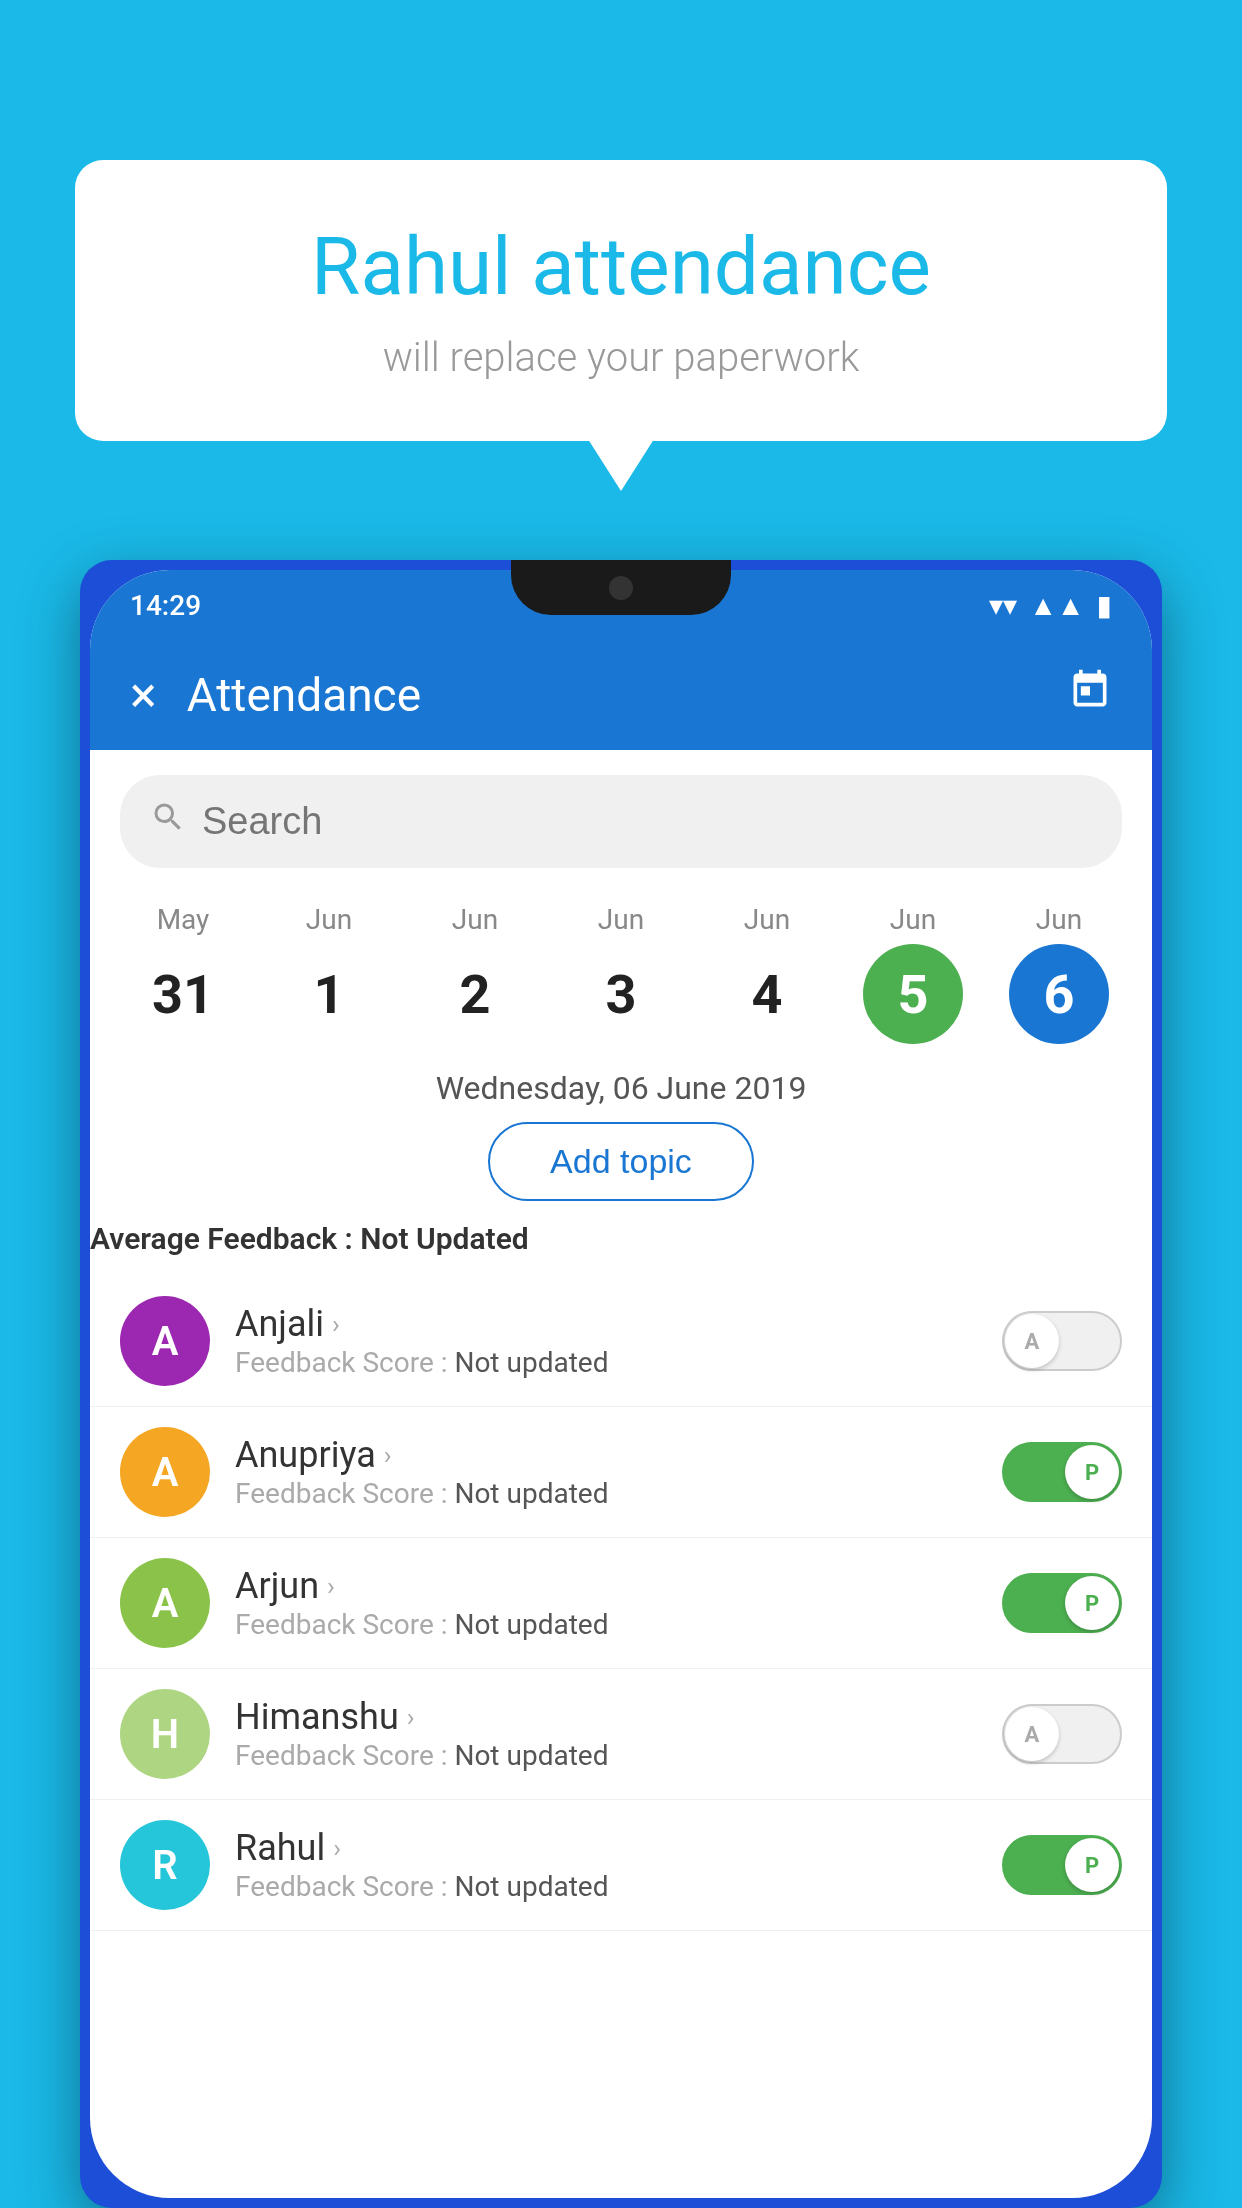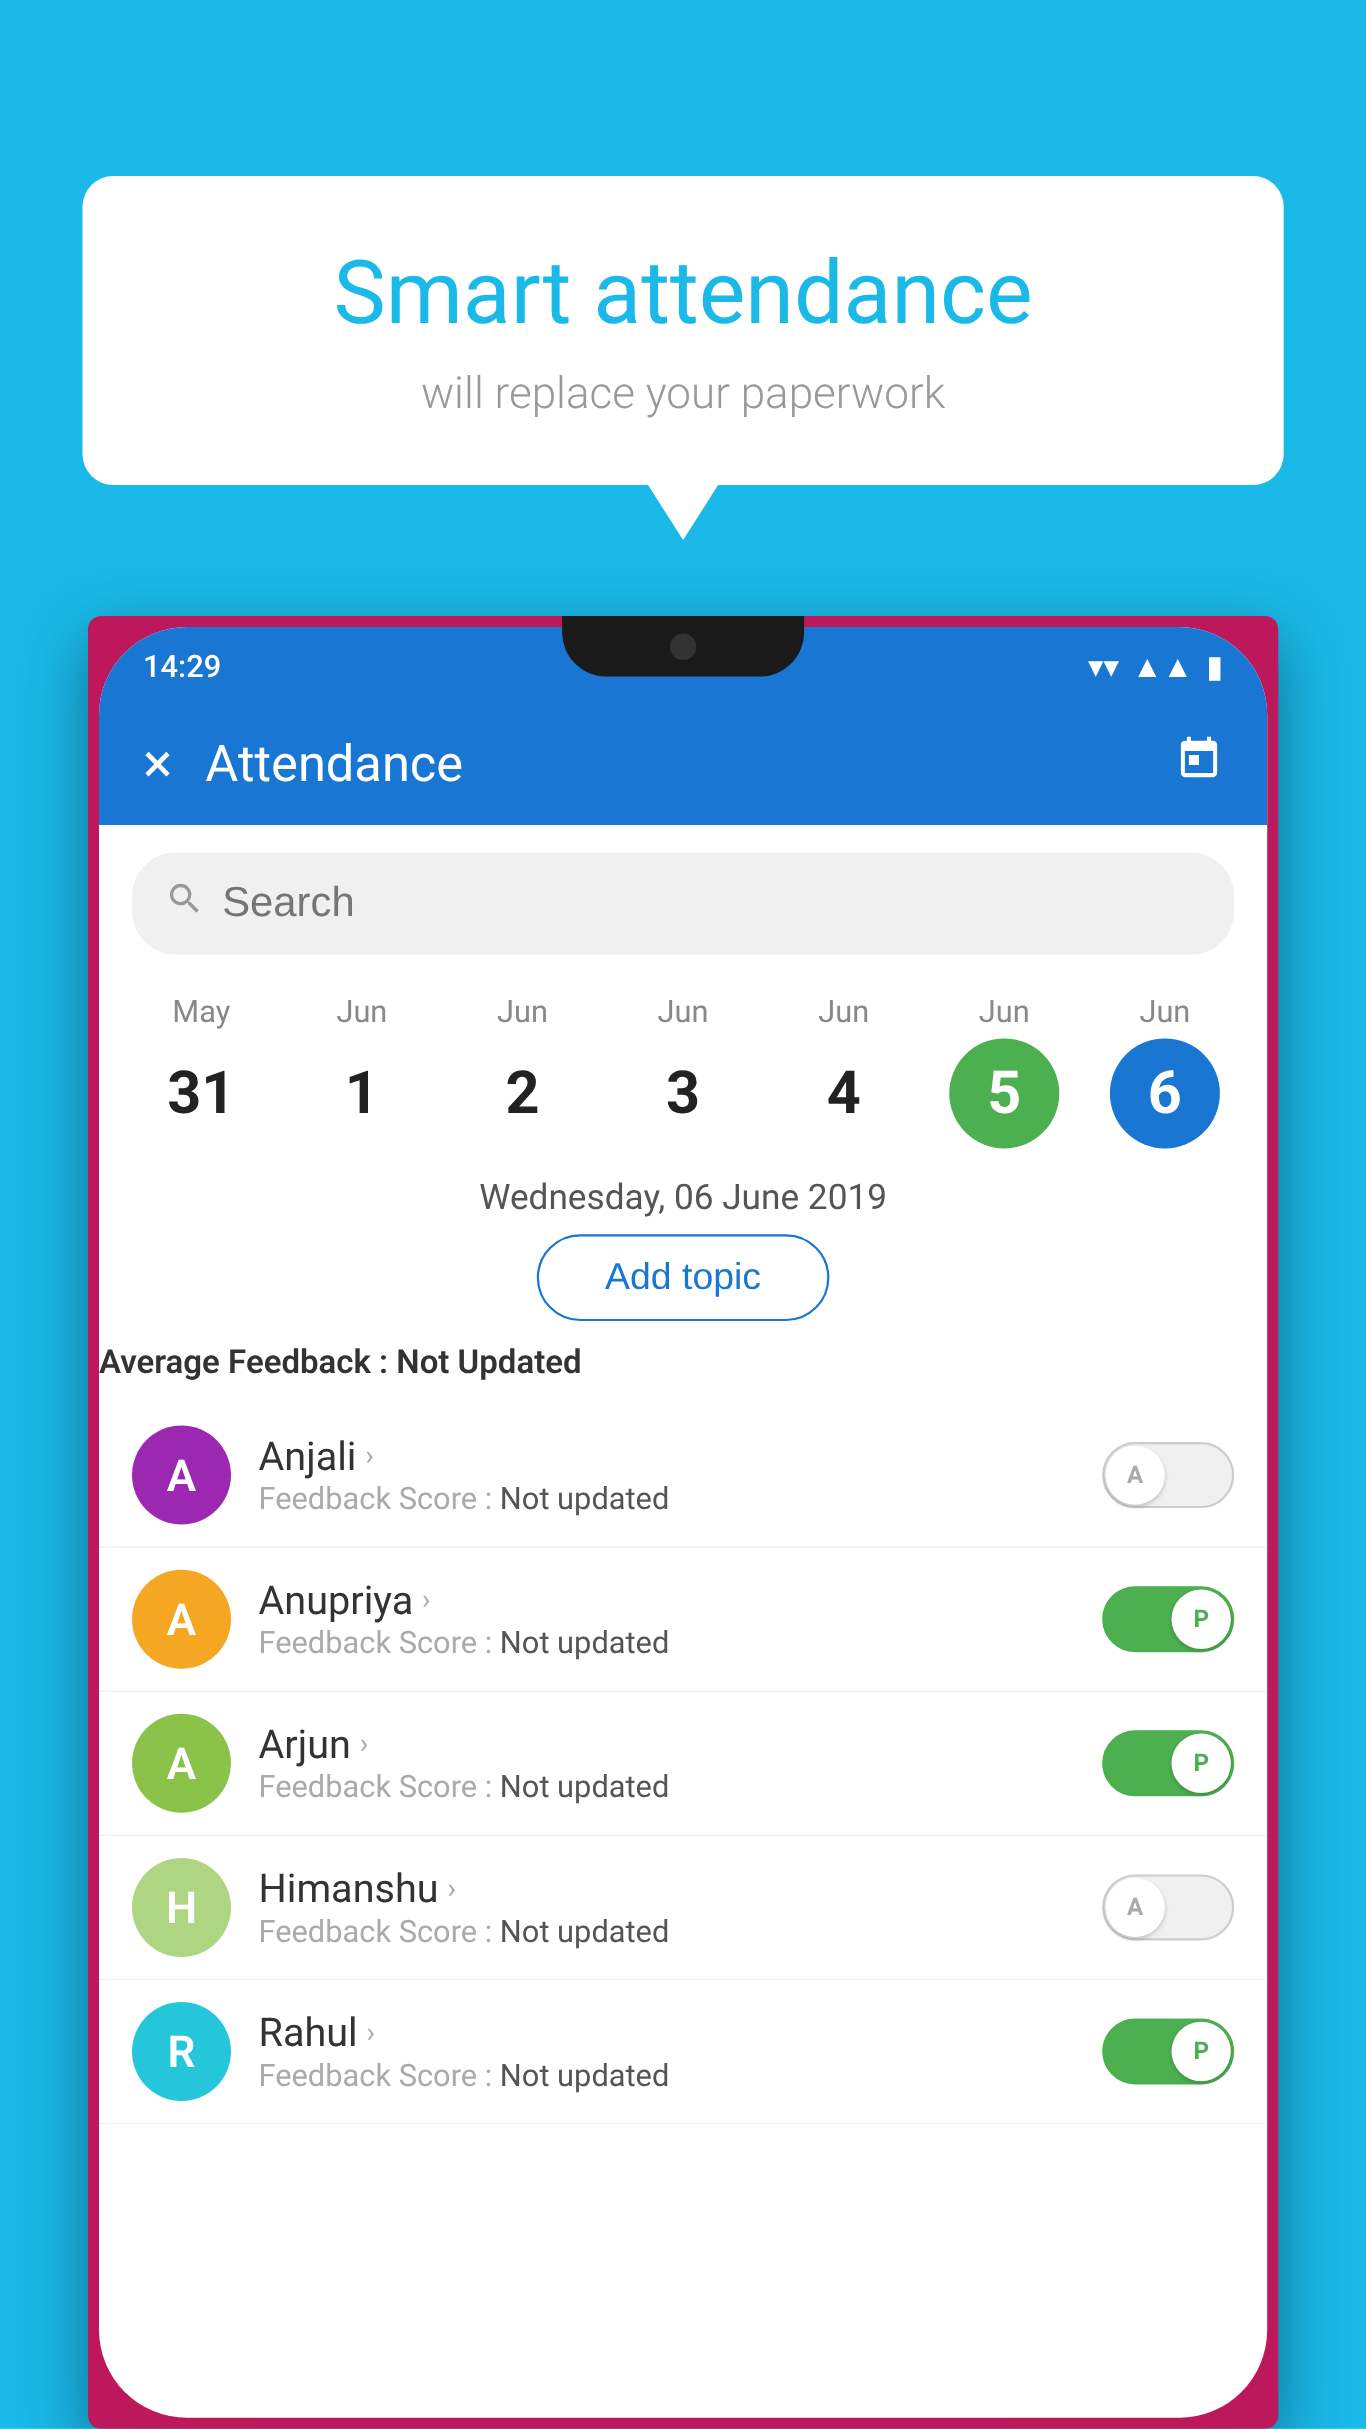--- a/index.html
+++ b/index.html
@@ -55,22 +55,22 @@
       font-weight: 300;
     }
 
     
     .phone-frame {
       position: absolute;
       top: 560px;
       left: 80px;
       right: 80px;
       bottom: 0;
-      background: #be185d;
-      border-radius: 12px;
+      background: #1d4ed8;
+      border-radius: 32px;
       padding: 0;
       overflow: hidden;
       box-shadow: 0 20px 60px rgba(0,0,0,0.4);
     }
 
     
     .phone-notch {
       position: absolute;
       top: 0;
       left: 50%;
@@ -363,21 +363,21 @@
       right: 1px;
       left: auto;
       color: #4caf50;
     }
   </style>
 </head>
 <body>
 
 <div class="speech-bubble-container">
   <div class="speech-bubble">
-    <div class="title">Smart attendance</div>
+    <div class="title">Rahul attendance</div>
     <div class="subtitle">will replace your paperwork</div>
   </div>
 </div>
 
 <div class="phone-frame">
 
   <div class="phone-notch">
     <div class="phone-camera"></div>
   </div>
 

